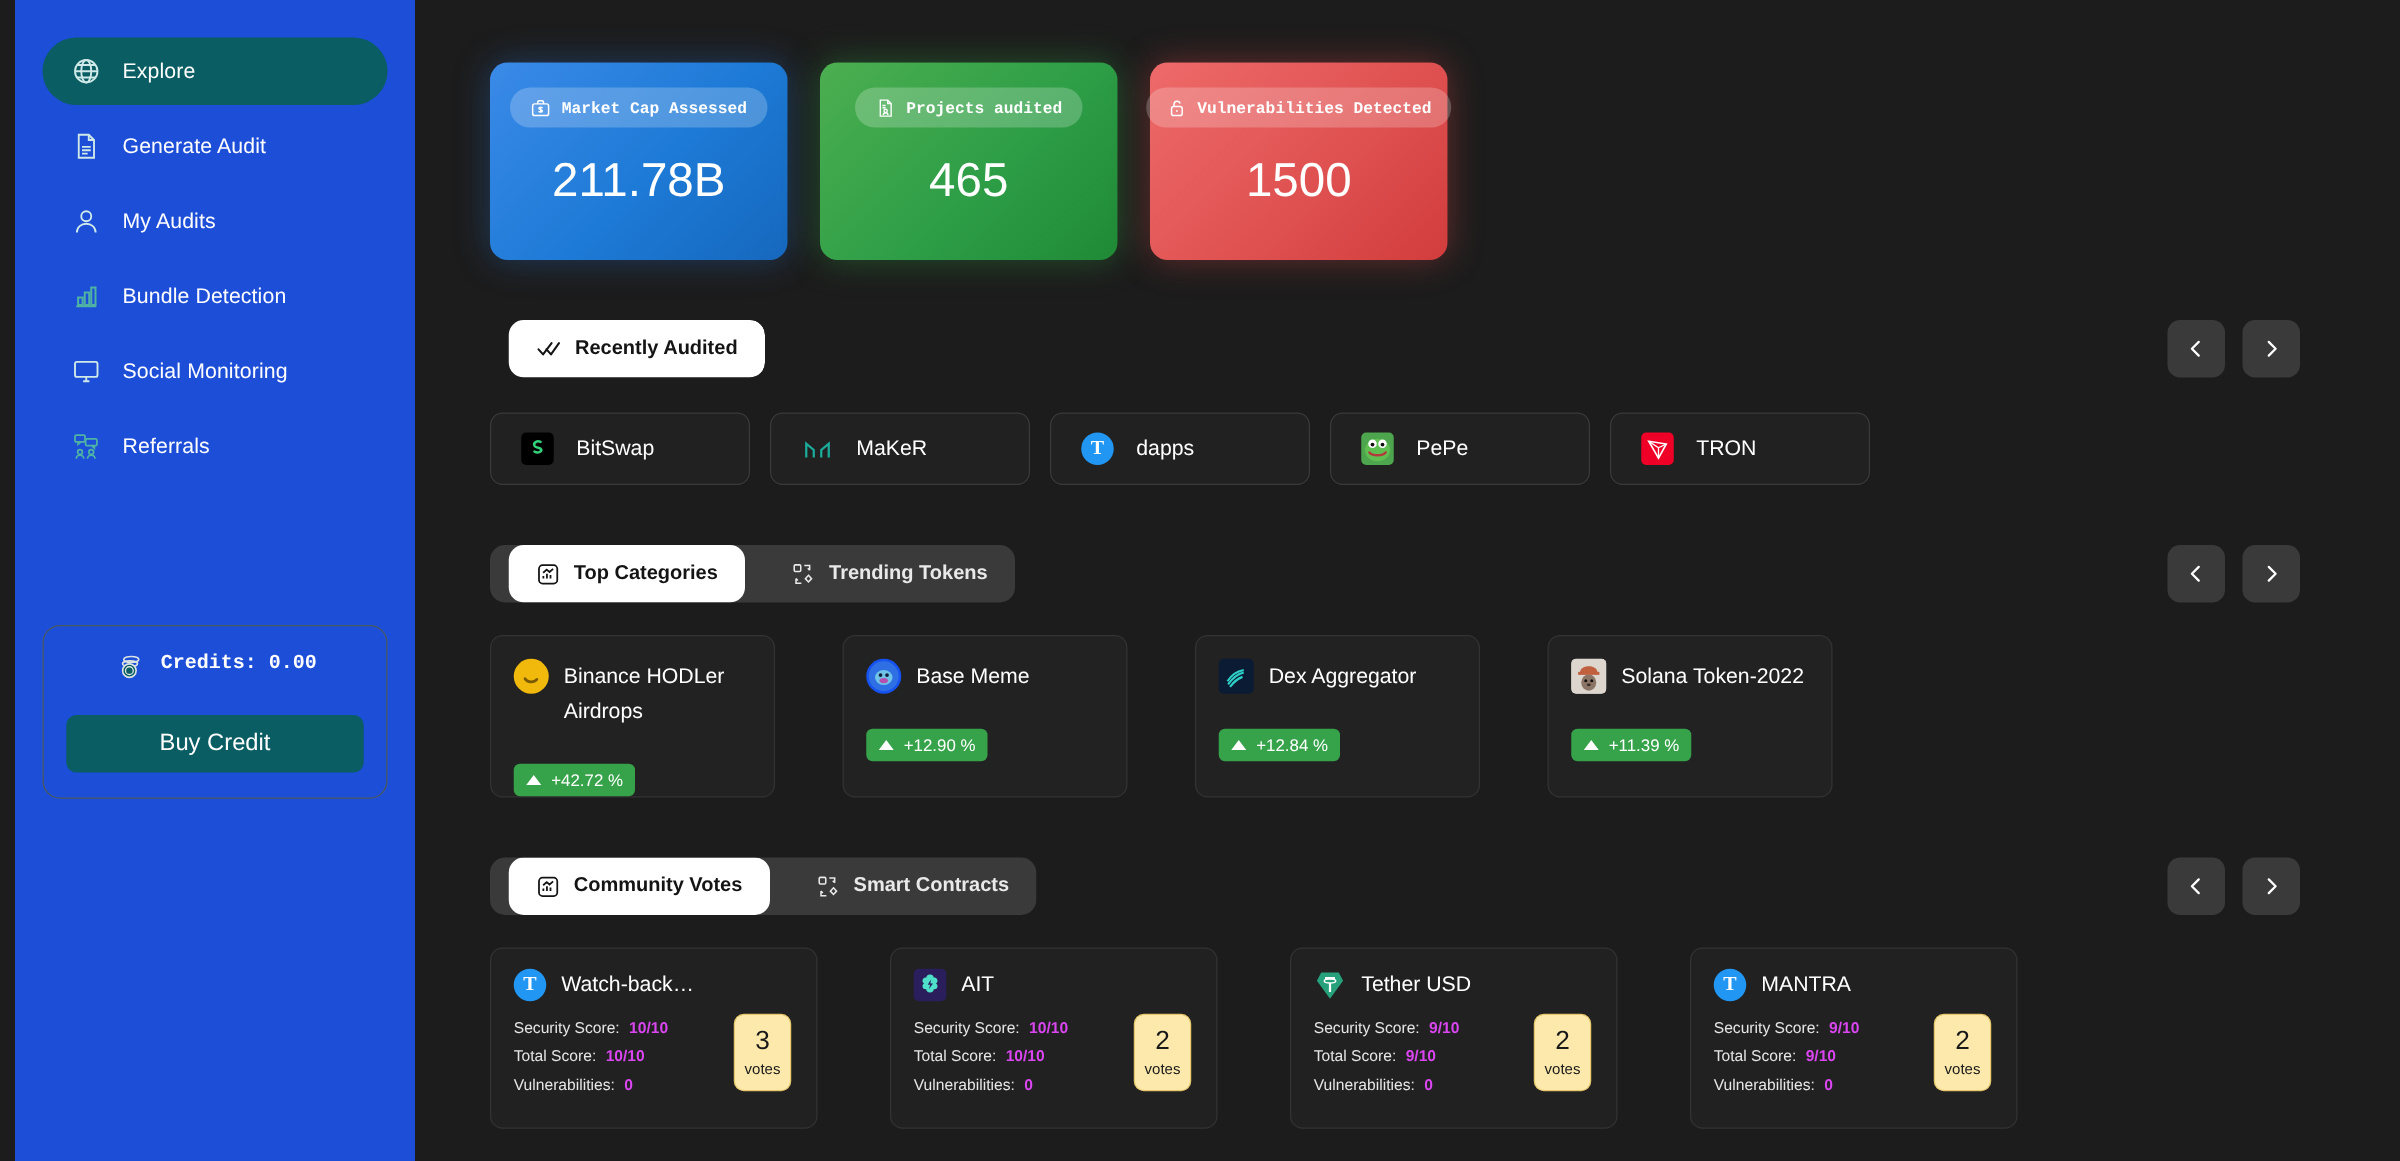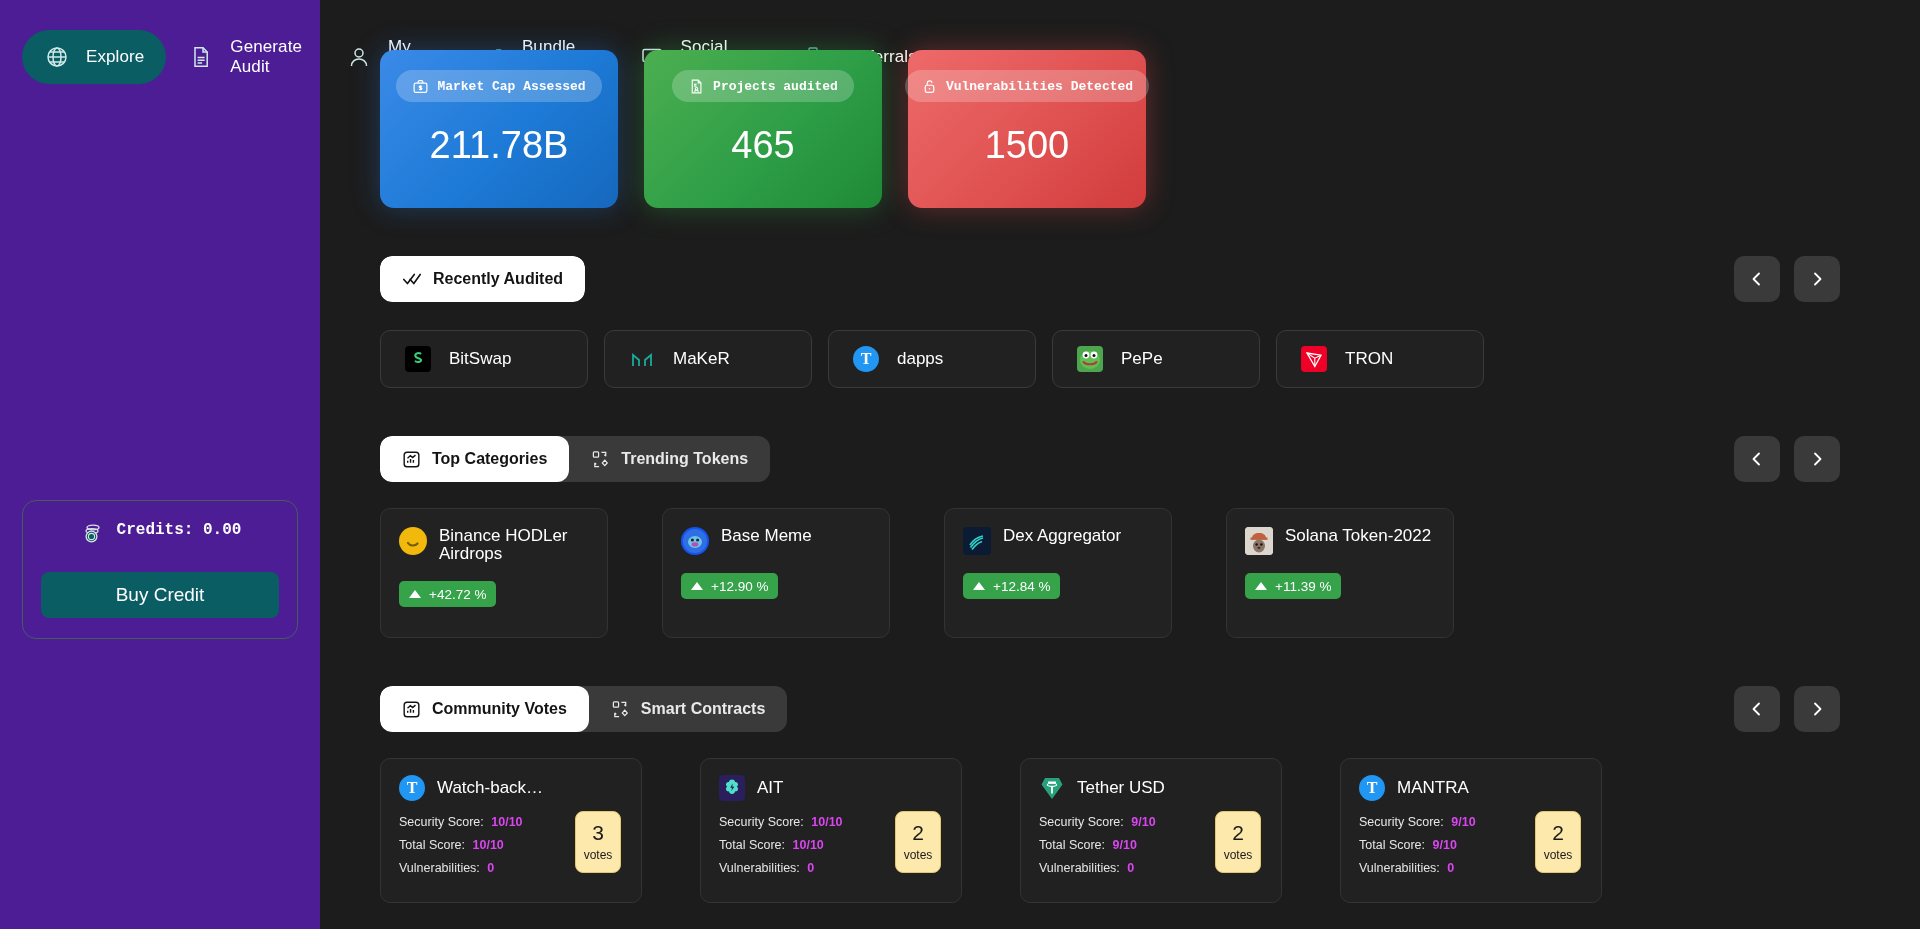--- a/index.html
+++ b/index.html
@@ -7,25 +7,26 @@
     width: 1920px; height: 929px;
     background: #1c1c1c;
     font-family: "Liberation Sans", sans-serif;
     overflow: hidden;
   }
   .app { display: flex; width: 1920px; height: 929px; }
 
   
   .sidebar {
     width: 320px; height: 929px;
-    background: #4c1d95;
-    display: flex; flex-direction: row;
+    background: #1d4ed8;
+    display: flex; flex-direction: column;
     padding: 30px 22px 0 22px;
     flex: 0 0 320px;
     position: relative;
+    margin-left: 12px;
   }
   .nav-item {
     display: flex; align-items: center; gap: 16px;
     height: 54px; border-radius: 27px;
     padding: 0 22px; margin-bottom: 6px;
     color: #ffffff; font-size: 17px; cursor: pointer;
   }
   .nav-item.active { background: #0a5d63; }
   .nav-item .ico { width: 26px; height: 26px; display:flex; align-items:center; justify-content:center; flex:0 0 26px;}
   .nav-item .ico svg { display:block; }
@@ -74,21 +75,21 @@
   .tabs {
     display: inline-flex; align-items:center;
     background: #3a3a3a; border-radius: 12px; padding: 0;
     overflow: hidden;
   }
   .tabs.single { background: transparent; }
   .tab {
     display:flex; align-items:center; gap: 11px;
     height: 46px; padding: 0 22px; border-radius: 12px;
     font-size: 16px; font-weight: bold; cursor: pointer; white-space: nowrap;
-    color: #e9e9e9; background: transparent; border: none; font-family: inherit;
+    color: #e9e9e9; background: transparent; border: none; font-family: inherit; margin-left: 15px;
   }
   .tab.active { background: #ffffff; color: #141414; }
   .tab svg { display:block; }
 
   
   .arrows { position:absolute; right: 40px; display:flex; gap: 14px; }
   .arrow {
     width: 46px; height: 46px; border-radius: 10px;
     background: #3a3a3a; border:none; cursor:pointer;
     display:flex; align-items:center; justify-content:center;
@@ -106,25 +107,25 @@
 
   
   .cat-row { display:flex; gap: 54px; margin-top: 26px; }
   .cat-card {
     width: 228px; height: 130px; border:1px solid #333; border-radius: 10px;
     background:#222222; padding: 18px 18px 0 18px; cursor:pointer;
   }
   .cat-head { display:flex; align-items:flex-start; gap: 12px; }
   .cat-logo { width: 28px; height: 28px; flex:0 0 28px; border-radius: 50%; overflow:hidden; display:flex;align-items:center;justify-content:center; }
   .cat-logo.sq { border-radius: 4px; }
-  .cat-name { color:#fff; font-size:17px; line-height:18px; }
+  .cat-name { color:#fff; font-size:17px; line-height:28px; }
   .pct {
     display:inline-flex; align-items:center; gap: 8px;
     background:#36a34a; border-radius: 5px; height: 26px; padding: 0 10px;
-    color:#fff; font-size:13.5px; margin-top: 18px;
+    color:#fff; font-size:13.5px; margin-top: 28px;
   }
   .tri { width:0;height:0;border-left:6px solid transparent;border-right:6px solid transparent;border-bottom:8px solid #fff; }
 
   
   .vote-row { display:flex; gap: 58px; margin-top: 26px; }
   .vote-card {
     width: 262px; height: 145px; border:1px solid #333; border-radius: 10px;
     background:#212121; padding: 16px 16px 0 18px; position: relative; cursor: pointer;
   }
   .vote-head { display:flex; align-items:center; gap: 12px; margin-bottom: 14px; }

